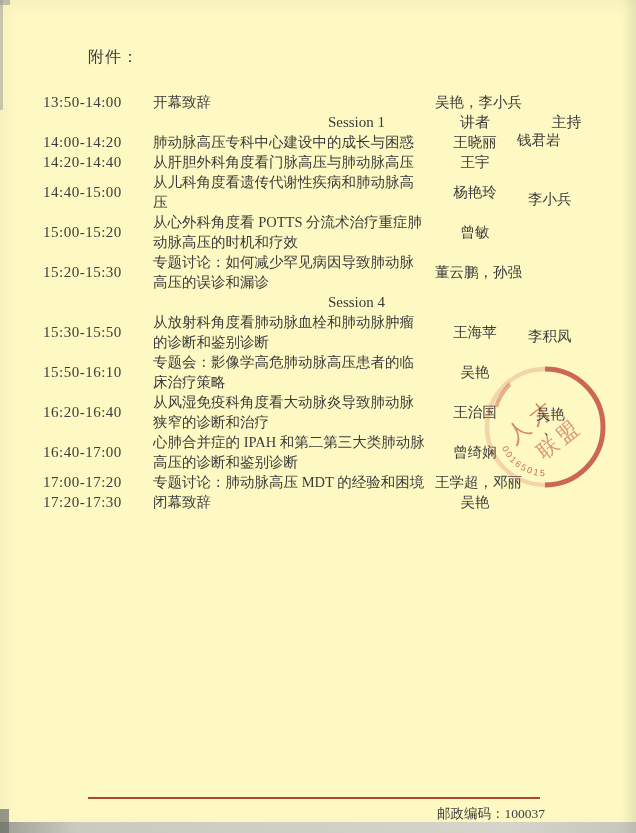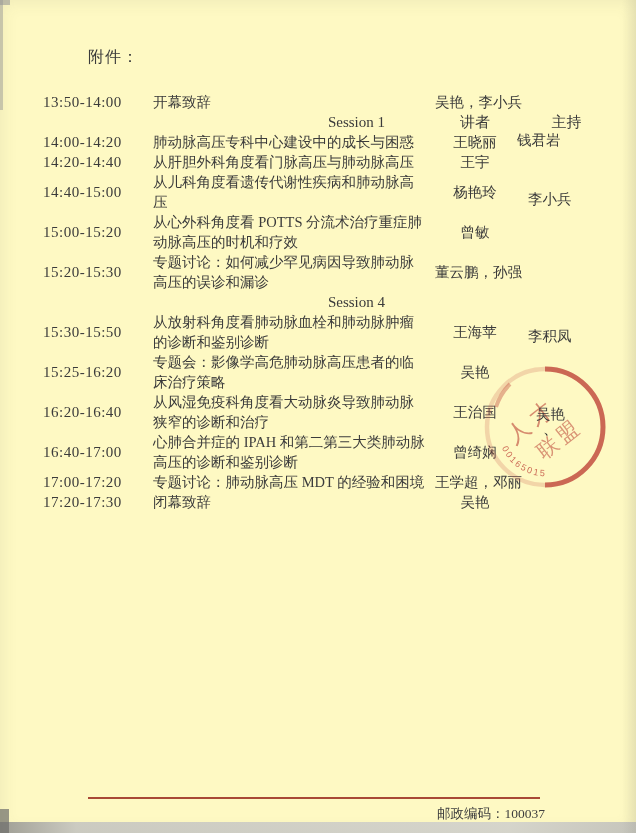--- a/index.html
+++ b/index.html
@@ -119,21 +119,21 @@
 
     <div class="row">
       <div class="cell-time">15:30-15:50</div>
       <div class="cell-title">从放射科角度看肺动脉血栓和肺动脉肿瘤
 的诊断和鉴别诊断</div>
       <div class="cell-speaker">王海苹</div>
       <div class="cell-moderator"></div>
     </div>
 
     <div class="row">
-      <div class="cell-time">15:25-16:20</div>
+      <div class="cell-time">15:50-16:10</div>
       <div class="cell-title">专题会：影像学高危肺动脉高压患者的临
 床治疗策略</div>
       <div class="cell-speaker">吴艳</div>
       <div class="cell-moderator"></div>
     </div>
 
     <div class="row">
       <div class="cell-time">16:20-16:40</div>
       <div class="cell-title">从风湿免疫科角度看大动脉炎导致肺动脉
 狭窄的诊断和治疗</div>

